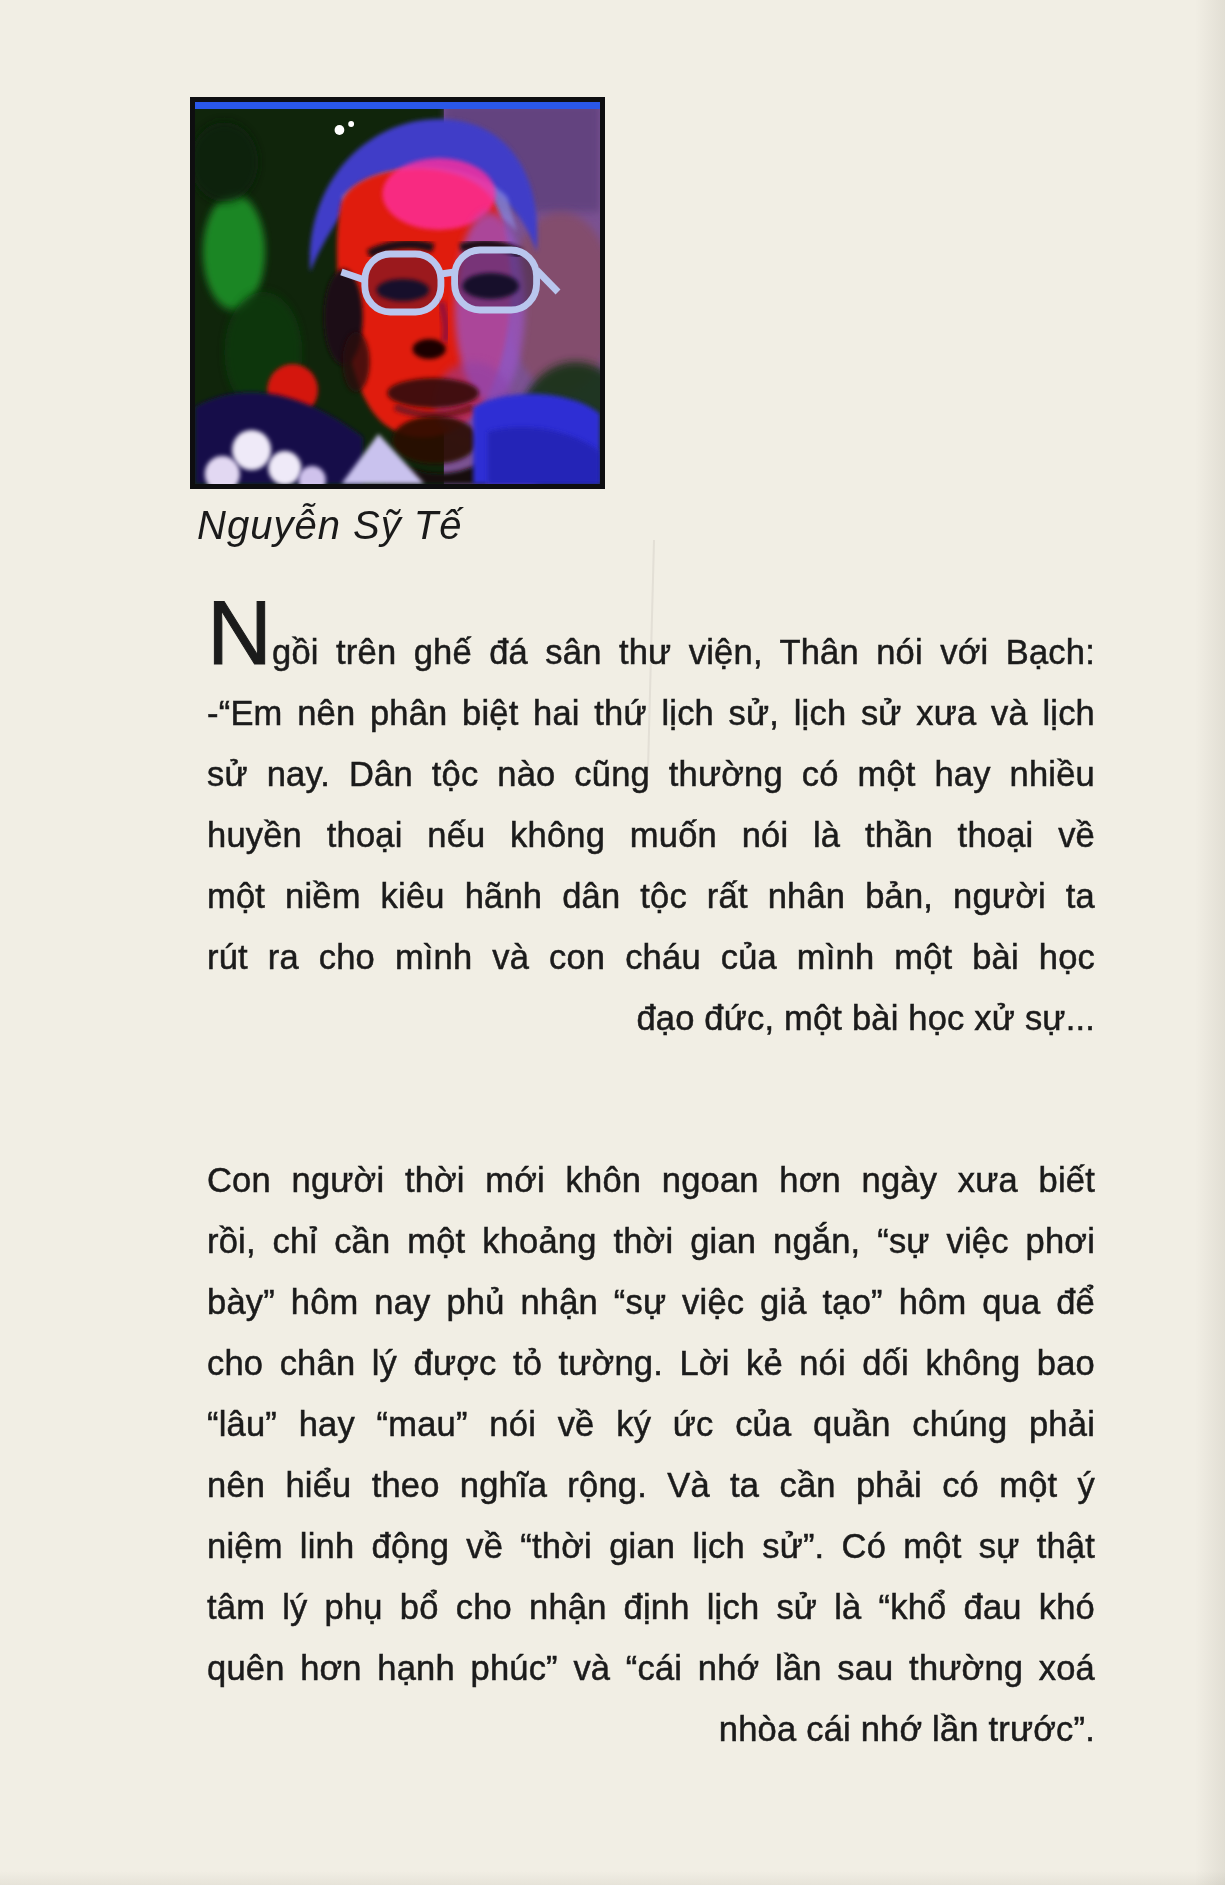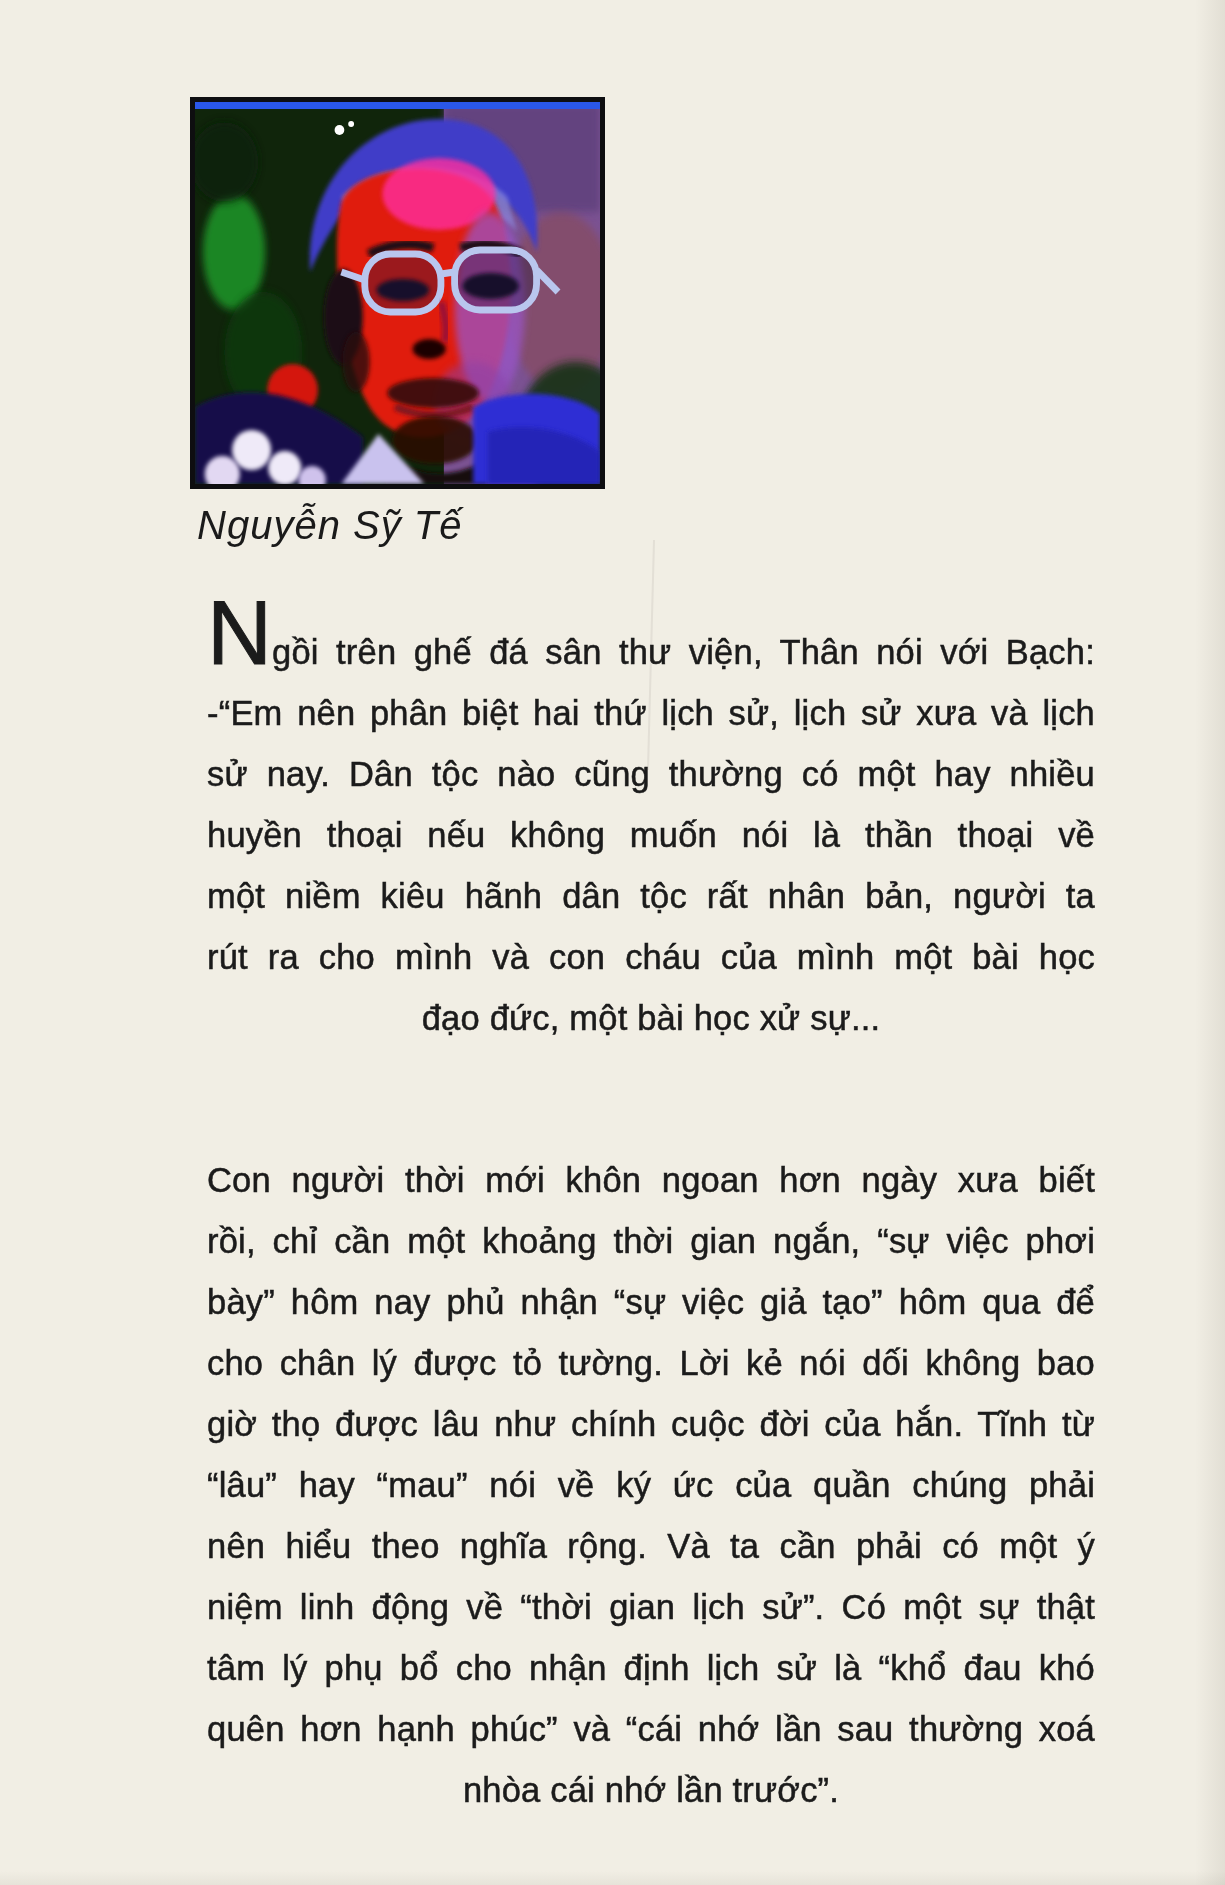--- a/index.html
+++ b/index.html
@@ -43,21 +43,21 @@
   }
   .article{position:absolute;left:190px;width:888px;margin-left:17px;}
   #para1{top:622px;}
   #para2{top:1150px;}
   .line{
     height:61px;line-height:61px;
     font-size:34.5px;
     letter-spacing:0.2px;
     -webkit-text-stroke:0.5px #1b1b1b;
     white-space:pre;
-    text-align:center;
+    text-align:right;
   }
   .line.just{
     white-space:normal;
     text-align:justify;
     text-align-last:justify;
   }
   .dropcap{
     font-size:90px;
     line-height:0;
     vertical-align:baseline;
@@ -152,21 +152,20 @@
     <div class="line just">một niềm kiêu hãnh dân tộc rất nhân bản, người ta</div>
     <div class="line just">rút ra cho mình và con cháu của mình một bài học</div>
     <div class="line">đạo đức, một bài học xử sự...</div>
   </div>
 
   <div class="article" id="para2">
     <div class="line just">Con người thời mới khôn ngoan hơn ngày xưa biết</div>
     <div class="line just">rồi, chỉ cần một khoảng thời gian ngắn, “sự việc phơi</div>
     <div class="line just">bày” hôm nay phủ nhận “sự việc giả tạo” hôm qua để</div>
     <div class="line just">cho chân lý được tỏ tường. Lời kẻ nói dối không bao</div>
-    <div class="line just">giờ thọ được lâu như chính cuộc đời của hắn. Tĩnh từ</div>
     <div class="line just">“lâu” hay “mau” nói về ký ức của quần chúng phải</div>
     <div class="line just">nên hiểu theo nghĩa rộng. Và ta cần phải có một ý</div>
     <div class="line just">niệm linh động về “thời gian lịch sử”. Có một sự thật</div>
     <div class="line just">tâm lý phụ bổ cho nhận định lịch sử là “khổ đau khó</div>
     <div class="line just">quên hơn hạnh phúc” và “cái nhớ lần sau thường xoá</div>
     <div class="line">nhòa cái nhớ lần trước”.</div>
   </div>
 
   <div class="crease"></div>
   <div class="edge-shade-right"></div>

